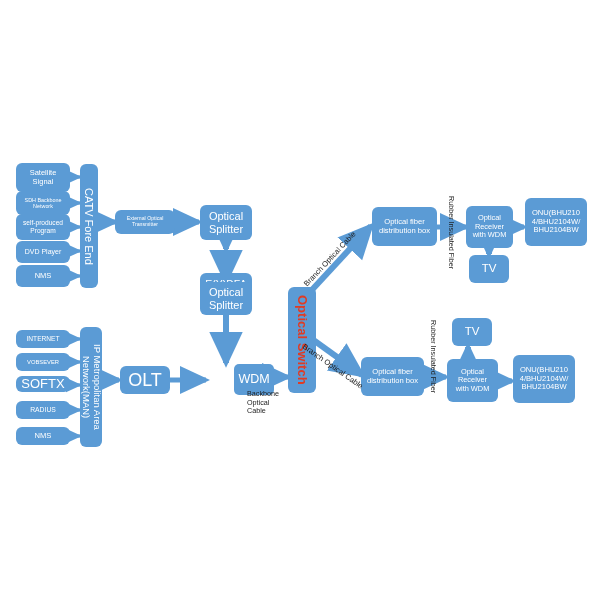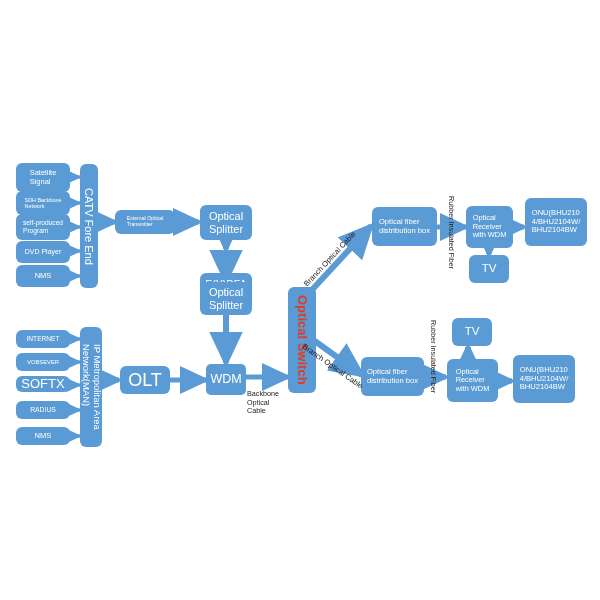--- a/index.html
+++ b/index.html
@@ -21,26 +21,27 @@
     height: 600px;
   }
   .node {
     position: absolute;
     background: #5b9bd5;
     color: #ffffff;
     border-radius: 6px;
     display: flex;
     align-items: center;
     justify-content: center;
+    text-align: center;
     line-height: 1.15;
     box-sizing: border-box;
     padding: 2px 3px;
     white-space: pre-line;
   }
-  .node.sq { border-radius: 5px; }
+  .node.sq { border-radius: 5px; margin-left: 28px; }
   .vert {
     writing-mode: vertical-rl;
     text-orientation: mixed;
   }
   .lbl {
     position: absolute;
     color: #1a1a1a;
     background: transparent;
     line-height: 1.2;
     white-space: pre-line;

